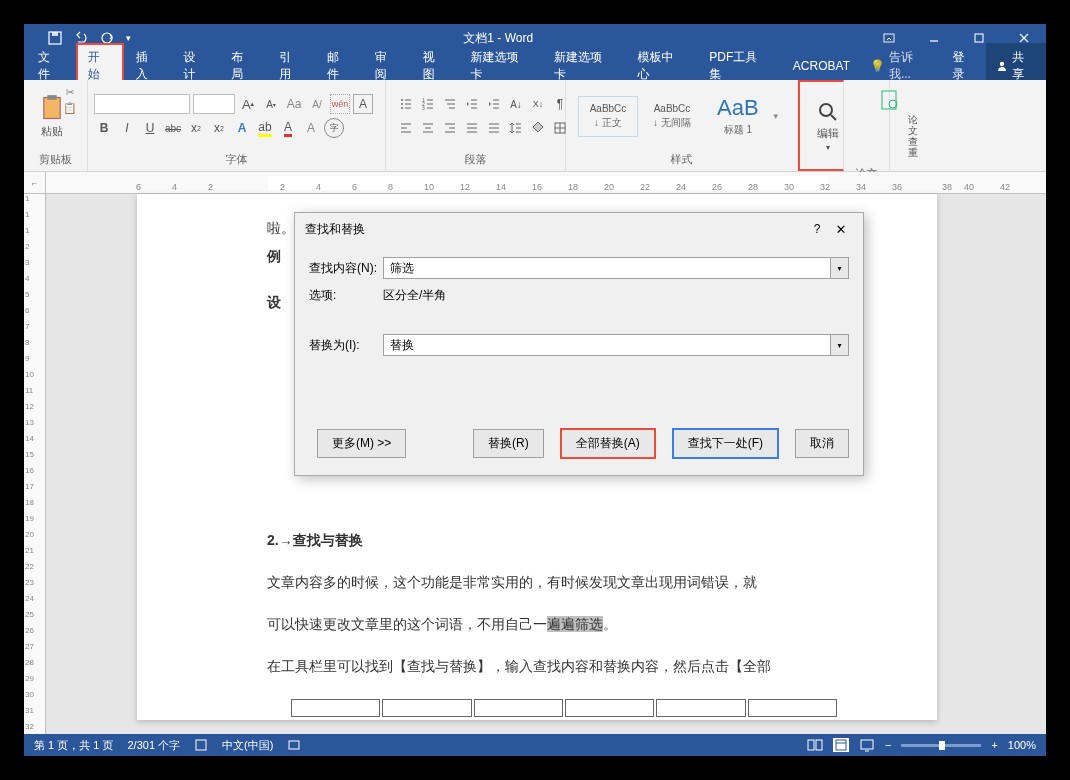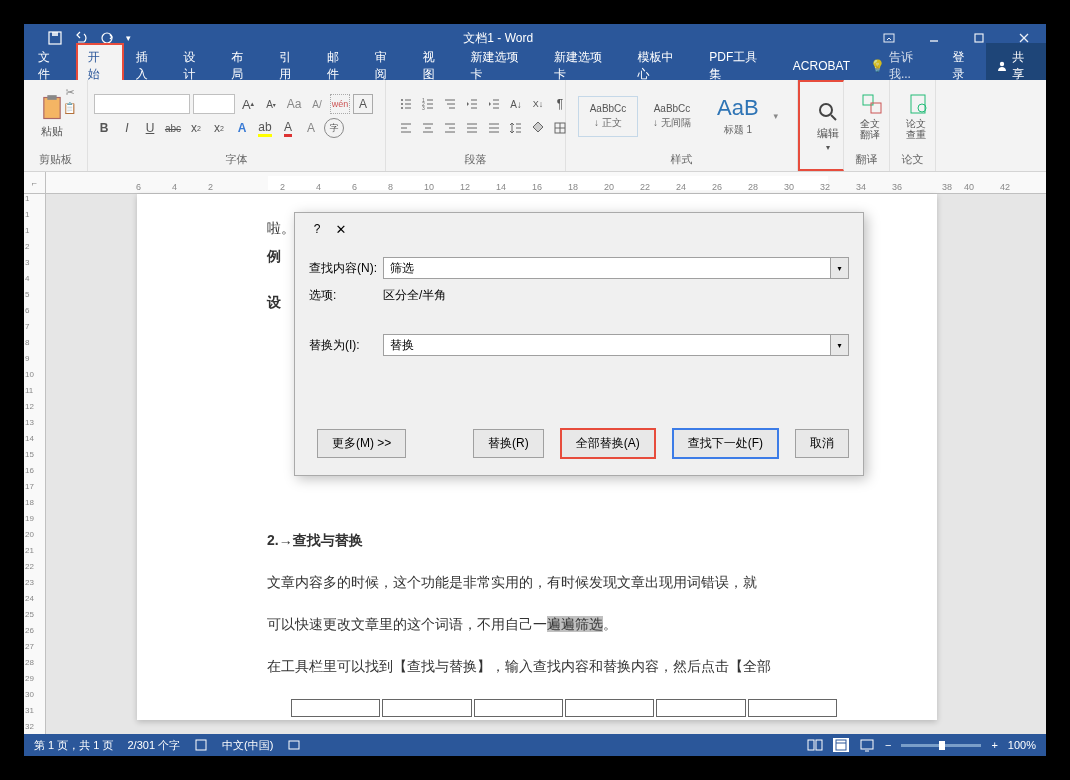--- a/index.html
+++ b/index.html
@@ -354,41 +354,29 @@
         <svg class="edit-icon" viewBox="0 0 24 24">
               <circle cx="10" cy="10" r="6" fill="none" stroke="#444" stroke-width="2"></circle>
               <line x1="15" y1="15" x2="20" y2="20" stroke="#444" stroke-width="2"></line>
             </svg>
         <span>编辑</span>
         <span style="font-size:8px;">▾</span>
       </div>
     </div>
   </div>
 
-  <div class="rgroup" style="width:46px;">
-    <div class="rgroup-content">
-      <div class="edit-btn">
-        <svg class="edit-icon" viewBox="0 0 24 24">
-              <rect x="3" y="3" width="10" height="10" fill="none" stroke="#2b7"></rect>
-              <rect x="11" y="11" width="10" height="10" fill="none" stroke="#c55"></rect>
-            </svg>
-        <span style="font-size:10px;line-height:1.1;">全文翻译</span>
-      </div>
-    </div>
-    <div class="rgroup-label">翻译</div>
-  </div>
 
   <div class="rgroup" style="width:46px;">
     <div class="rgroup-content">
       <div class="edit-btn">
         <svg class="edit-icon" viewBox="0 0 24 24">
               <rect x="5" y="3" width="14" height="18" fill="none" stroke="#2b7"></rect>
               <circle cx="16" cy="16" r="4" fill="none" stroke="#2b7"></circle>
             </svg>
-        <span style="font-size:10px;line-height:1.1;">论文查重</span>
+        <span style="font-size:10px;line-height:1.1;margin-left:48px;">论文查重</span>
       </div>
     </div>
     <div class="rgroup-label">论文</div>
   </div>
 </div>
 
 <div class="doc-area">
   <div class="ruler-corner">⌐</div>
   <div class="ruler-h">
     <div class="ruler-h-white" style="left:222px;width:560px;"></div>
@@ -474,20 +462,21 @@
             <td></td>
             <td></td>
             <td></td>
             <td></td>
           </tr>
         </tbody>
       </table>
 
   <div class="dialog">
     <div class="dialog-title">
+      <span class="dialog-title-text">查找和替换</span>
       <span class="dialog-help">?</span>
       <span class="dialog-close">✕</span>
     </div>
     <div class="dialog-body">
       <div class="form-row">
         <span class="form-label">查找内容(N):</span>
         <input class="form-input" value="筛选" style="">
         <div class="form-drop">▾</div>
       </div>
       <div class="options-row">

